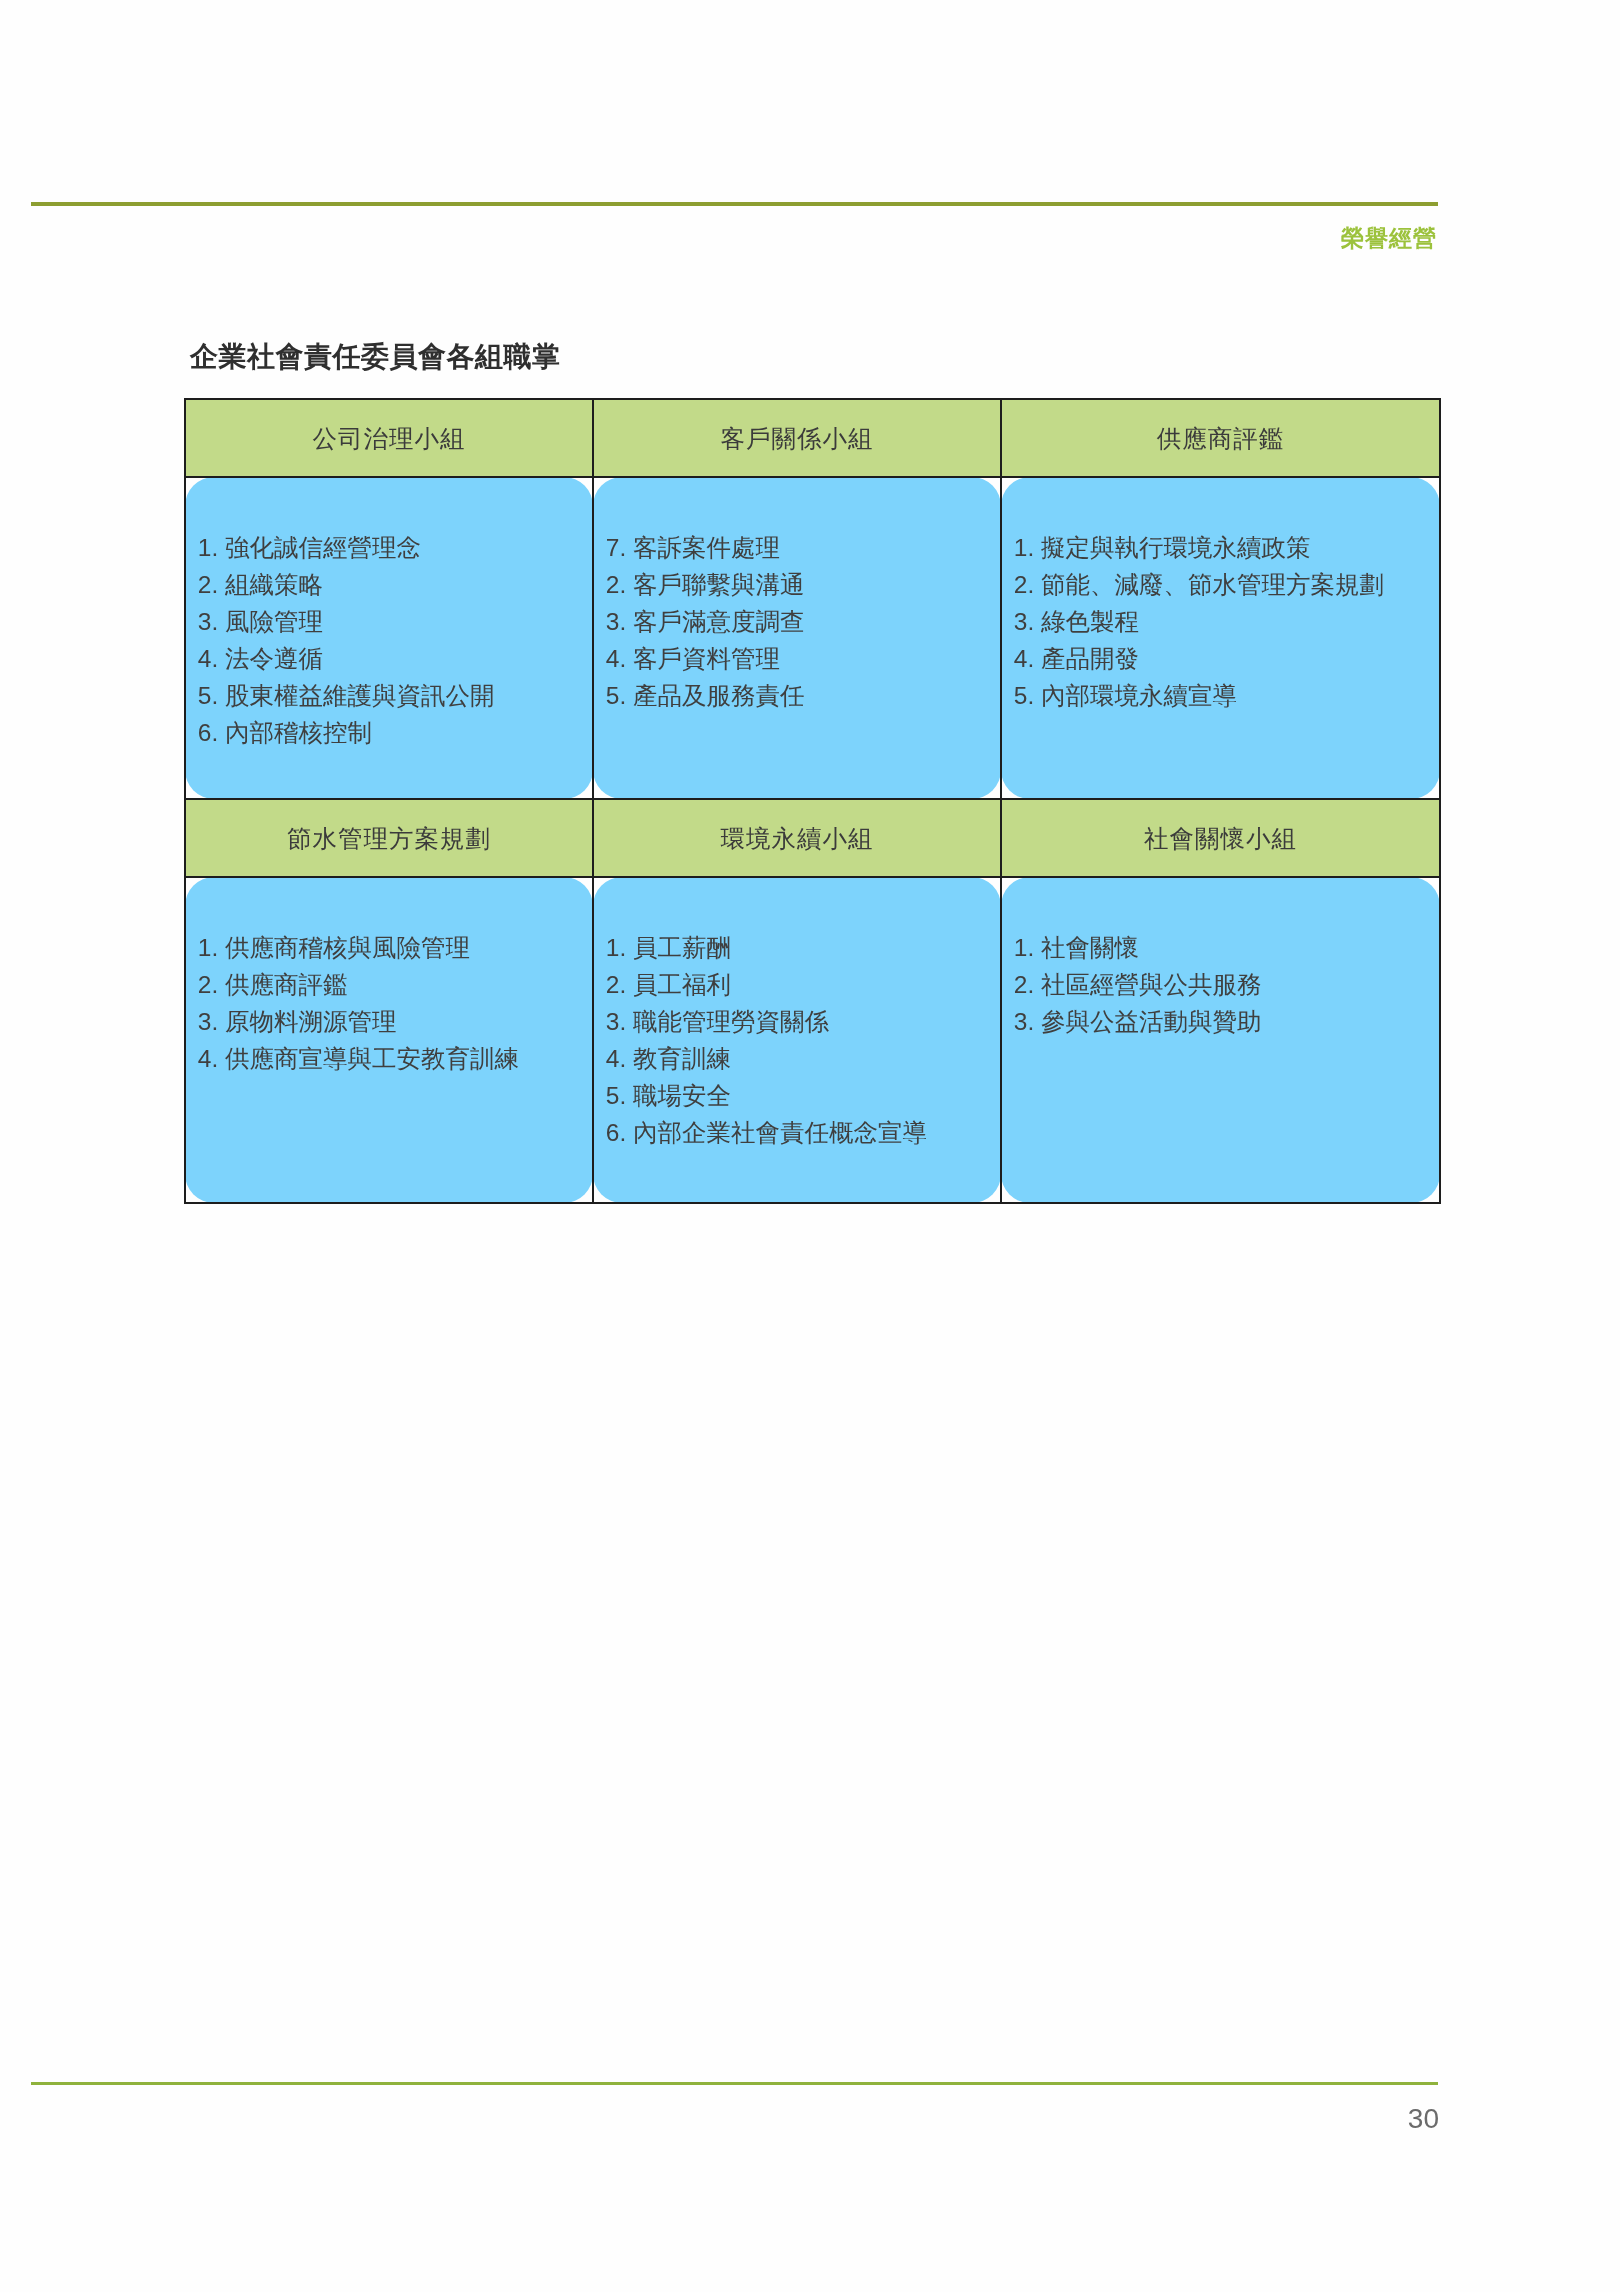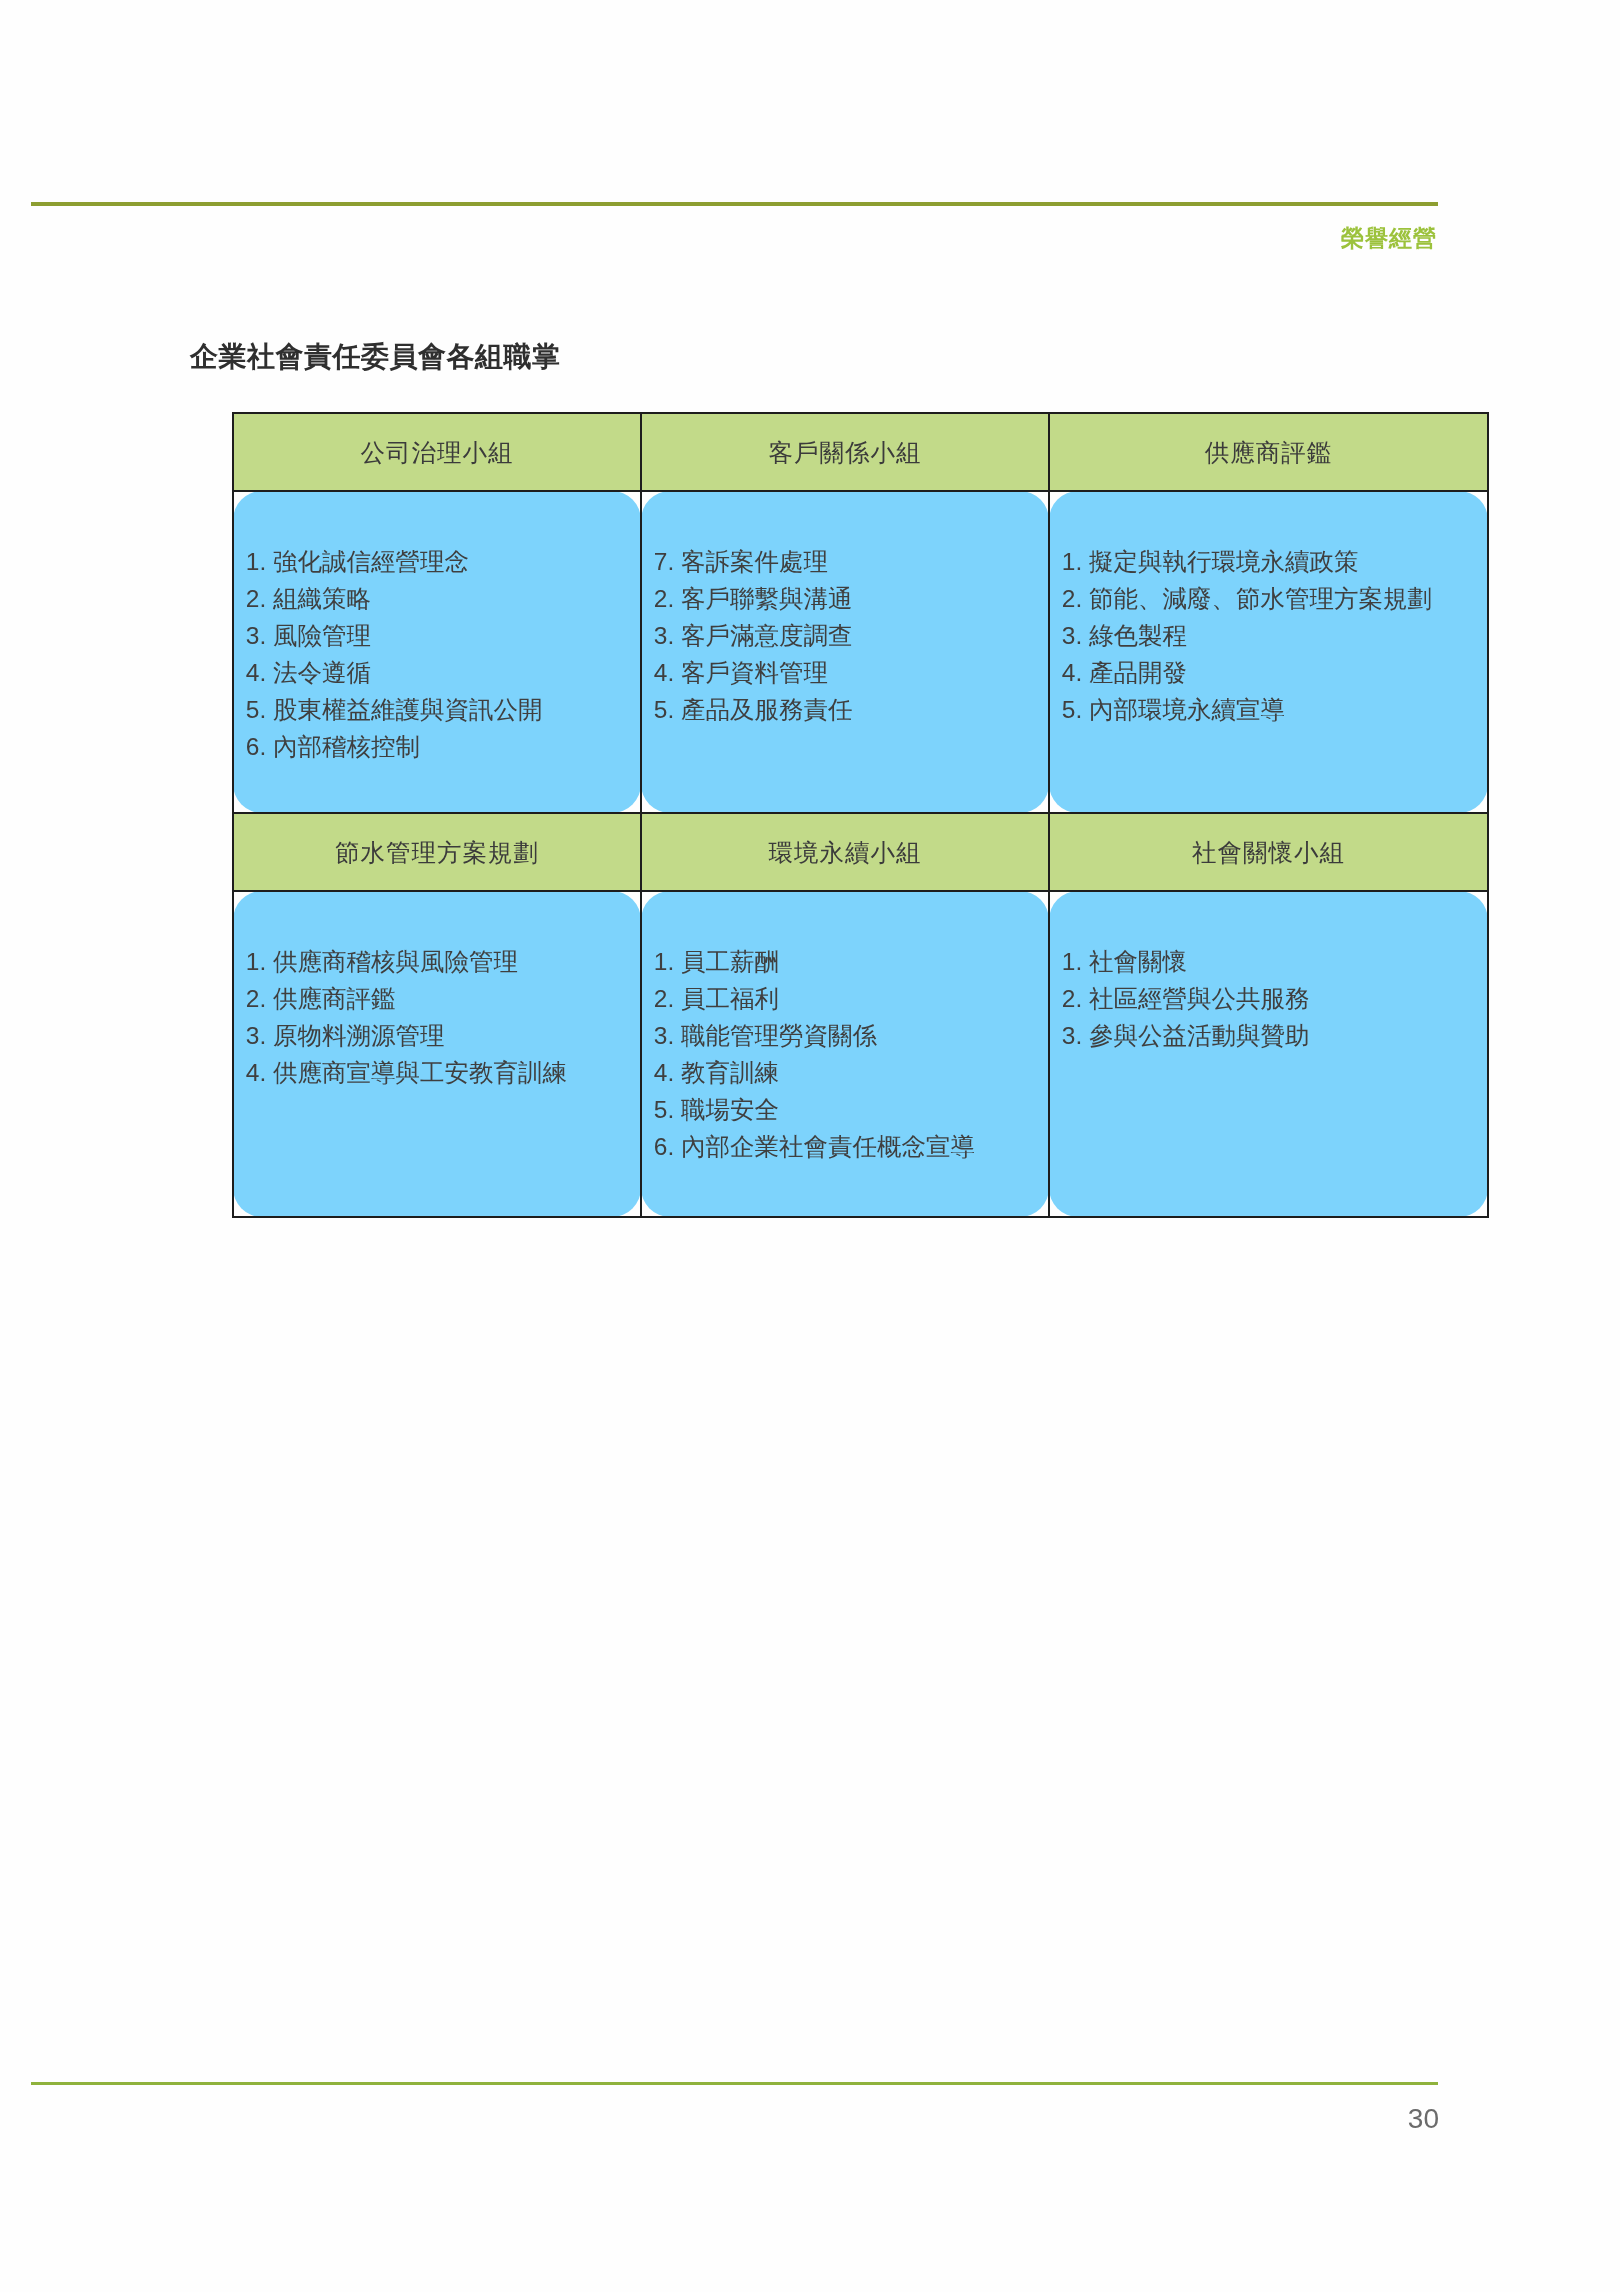--- a/index.html
+++ b/index.html
@@ -40,25 +40,24 @@
     margin: 8px;
     font-size: 28px;
     line-height: 35px;
     font-weight: 700;
     color: #2f2f2f;
     letter-spacing: 0.5px;
   }
   table.org-table {
     position: absolute;
     left: 184px;
-    top: 412px;
+    top: 398px;
     width: 1255px;
     border-collapse: collapse;
     table-layout: fixed;
-    margin-left: 48px;
   }
   .org-table col.c1 { width: 408px; }
   .org-table col.c2 { width: 408px; }
   .org-table col.c3 { width: 439px; }
   .org-table th, .org-table td {
     border: 2px solid #1d1d1d;
     box-sizing: border-box;
   }
   .org-table th {
     height: 78px;

